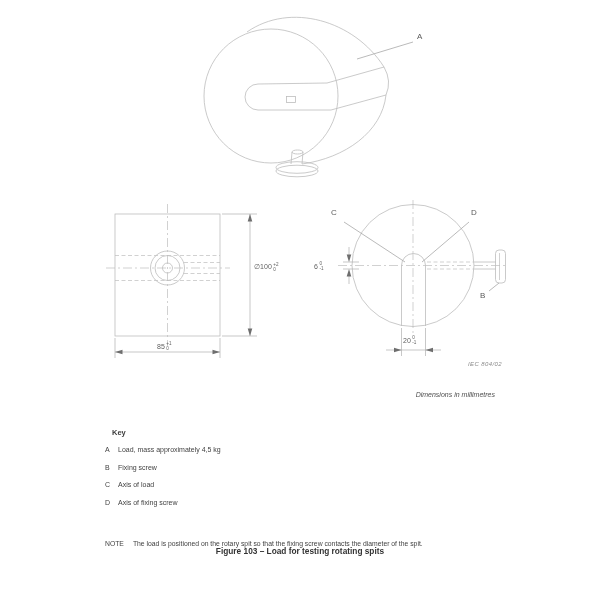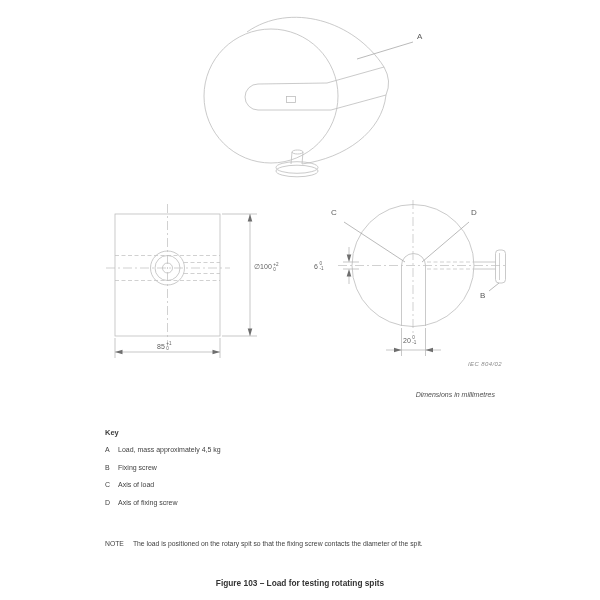--- a/index.html
+++ b/index.html
@@ -13,21 +13,21 @@
   .dim-label{font-size:7px;color:#5f5f5f;display:flex;align-items:center;}
   .tol{display:inline-flex;flex-direction:column;font-size:4.6px;line-height:1.15;margin-left:1.5px;}
   .tol i{font-style:normal;}
   .iec-ref{font-size:6px;font-style:italic;color:#8a8a8a;letter-spacing:.4px;}
   .units-note{font-size:7px;font-style:italic;color:#4f4f4f;width:120px;text-align:right;}
   .key-title{font-size:7.5px;font-weight:bold;color:#3c3c3c;}
   .key-row{display:flex;font-size:7px;color:#424242;margin-bottom:10.5px;}
   .key-letter{width:13px;flex:0 0 13px;}
   .note-row{display:flex;font-size:6.8px;color:#424242;}
   .note-label{margin-right:9px;}
-  .caption{left:0;top:578px;width:600px;text-align:center;font-size:8.3px;font-weight:bold;color:#333;}
+  .caption{left:0;top:546px;width:600px;text-align:center;font-size:8.3px;font-weight:bold;color:#333;}
 </style>
 </head>
 <body>
 
 <svg id="drawing" width="600" height="600" viewBox="0 0 600 600">
 
   <g stroke="#bdbdbd" fill="none" stroke-width="0.8">
     <circle cx="271" cy="96" r="67"></circle>
     <path d="M 247,32 C 290,2 354,20 384,67"></path>
     <path d="M 384,67 Q 392,81 386,95"></path>
@@ -125,21 +125,21 @@
   <span class="tol">
     <i>0</i>
       <i>-1</i>
   </span>
 </div>
 
 <span class="ov iec-ref" style="left:468px;top:361px">IEC   804/02</span>
 
 <div class="ov units-note" style="left:375px;top:391px">Dimensions in millimetres</div>
 
-<div class="ov key-title" style="left:105px;top:428px">Key</div>
+<div class="ov key-title" style="left:112px;top:428px">Key</div>
 
 <div class="ov" style="left:105px;top:446px">
   <div class="key-row">
     <span class="key-letter">A</span>
     <span>Load, mass approximately 4,5 kg</span>
   </div>
   <div class="key-row">
     <span class="key-letter">B</span>
     <span>Fixing screw</span>
   </div>

